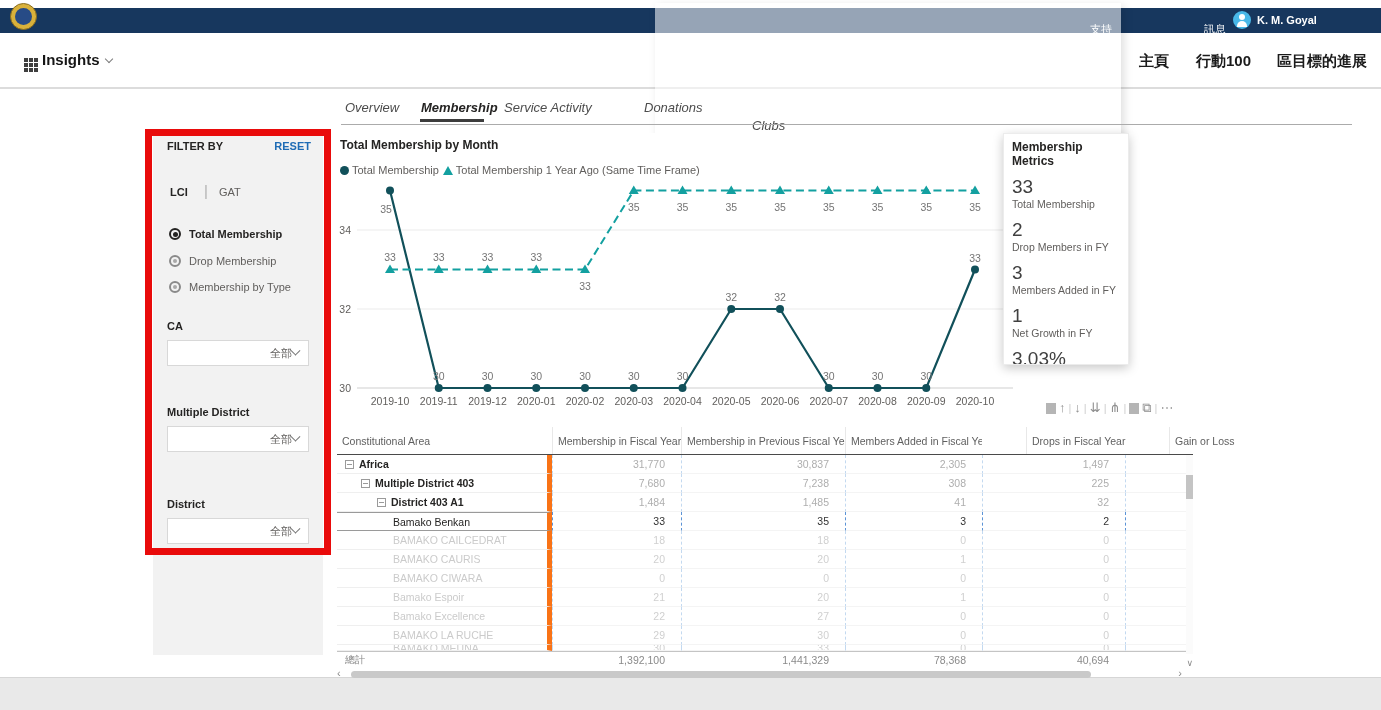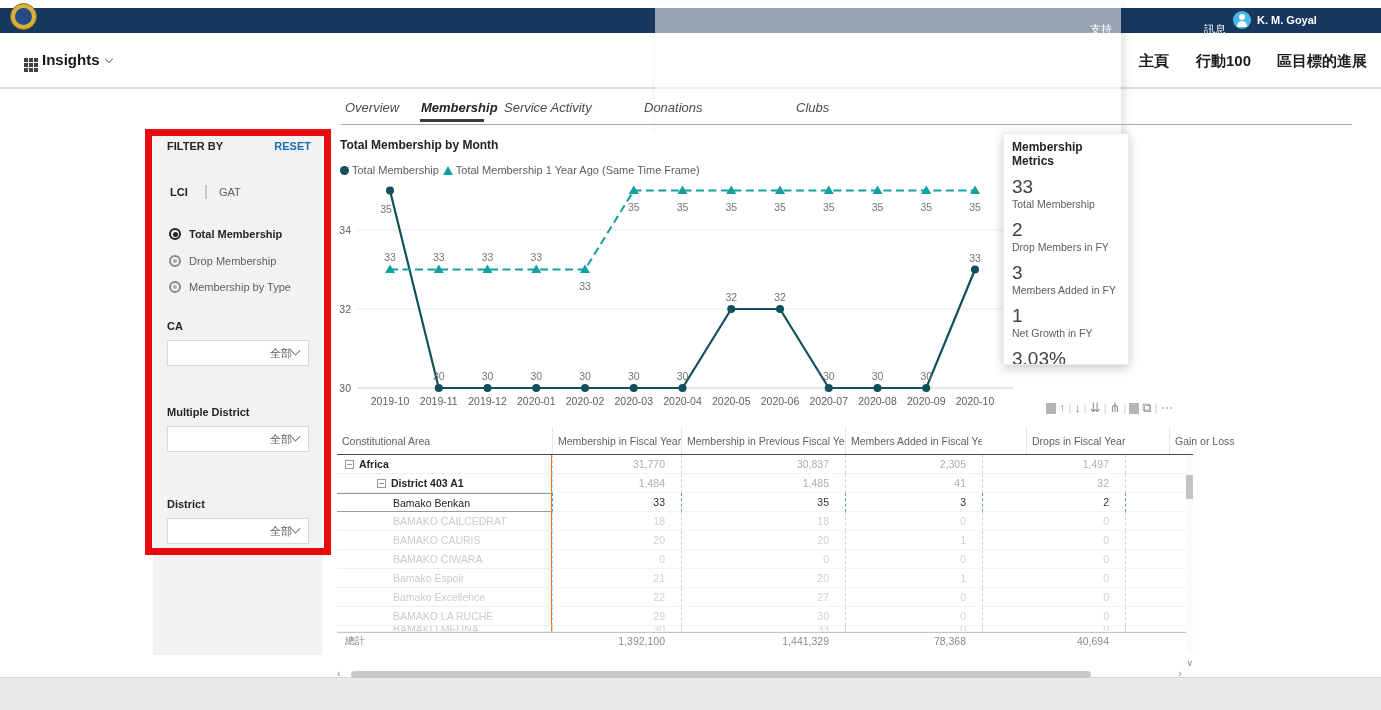--- a/index.html
+++ b/index.html
@@ -27,21 +27,21 @@
   .app-title { font-size:15px; font-weight:bold; color:#161616; }
   .chev-app { width:6px; height:6px; border-right:1.5px solid #7c7c7c; border-bottom:1.5px solid #7c7c7c;
     transform:rotate(45deg); margin-left:6px; margin-top:-2px; }
   .nl { position:absolute; top:19px; font-size:15px; font-weight:600; color:#1b1b1b; cursor:pointer; }
   .nl0 { left:1139px; } .nl1 { left:1196px; } .nl2 { left:1277px; }
   .hdr-divider { position:absolute; left:0; top:87px; width:1381px; height:2px; background:#dcdcdc; z-index:1; }
 
   
   .tab { position:absolute; top:100px; font-size:13px; color:#4c4c4c; z-index:45; cursor:pointer;font-style:italic; }
   .tab.active { font-weight:bold; color:#252423; }
-  .tab0{left:345px;} .tab1{left:421px;} .tab2{left:504px;} .tab3{left:644px;} .tab4{left:796px;}
+  .tab0{left:345px;} .tab1{left:421px;} .tab2{left:504px;} .tab3{left:644px;} .tab4{left:752px;margin-top:18px;}
   .tab-underline { position:absolute; left:420px; top:119px; width:64px; height:3px; background:#3d3d3d; z-index:45; }
   .tabs-line { position:absolute; left:341px; top:124px; width:1011px; height:1px; background:#ababab; z-index:45; }
 
   
   .overlay { position:absolute; left:655px; top:3px; width:466px; height:265px;
     background:rgba(255,255,255,0.55); z-index:40; box-shadow:3px 3px 9px rgba(0,0,0,0.13); }
 
   
   .filter-panel { position:absolute; left:153px; top:130px; width:170px; height:525px; background:#f2f2f2; z-index:10; }
   .fp-title { position:absolute; left:14px; top:10px; font-size:11px; font-weight:bold; color:#252423; }
@@ -97,21 +97,21 @@
   .vt-icon { cursor:pointer; line-height:14px; }
 
   
   .table { position:absolute; left:337px; top:427px; width:856px; height:241px; background:#fff; z-index:45; }
   .trow { display:flex; height:19px; position:relative; cursor:pointer; }
   .thead { height:28px; border-bottom:1px solid #4a4a4a; cursor:default; }
   .hcell { font-size:10.5px; color:#5f5f5f; display:flex; align-items:center; padding:0 5px;
     border-left:1px solid #e8e8e8; overflow:hidden; white-space:nowrap; flex:none; }
   .hcell:first-child { border-left:none; }
   .cell-name { font-size:10.5px; color:#252423; display:flex; align-items:center; gap:5px; flex:none;
-    border-bottom:1px solid #efefef; border-right:1px solid #f97316; overflow:hidden; white-space:nowrap; }
+    border-bottom:1px solid #efefef; border-right:5px solid #f97316; overflow:hidden; white-space:nowrap; }
   .val { font-size:10.5px; display:flex; align-items:center; justify-content:flex-end; padding-right:16px; flex:none;
     border-bottom:1px solid #f4f4f4; border-left:1px dashed #c3d9f0; overflow:hidden; }
   .dim .cell-name { font-weight:bold; }
   .dim .val { color:#aeaeae; }
   .selected .cell-name { border-top:1px solid #9a9a9a; border-bottom:1px solid #9a9a9a; }
   .selected .val { color:#333; border-left:1px dashed #5b93d6; }
   .faded .cell-name { color:#cbcbcb; }
   .faded .val { color:#d0d0d0; }
   .clipped { height:6px; overflow:hidden; }
   .expander { width:9px; height:9px; border:1px solid #9a9a9a; position:relative; flex:none; }
@@ -352,20 +352,31 @@
           <div class="expander"></div>
           <span>Africa</span>
         </div>
         <div class="val" style="width: 129px;">31,770</div>
         <div class="val" style="width: 164px;">30,837</div>
         <div class="val" style="width: 137px;">2,305</div>
         <div class="val" style="width: 143px;">1,497</div>
         <div class="val" style="width: 68px;"></div>
       </div>
       <div class="trow dim">
+        <div class="cell-name" style="width: 215px; padding-left: 24px;">
+          <div class="expander"></div>
+          <span>Multiple District 403</span>
+        </div>
+        <div class="val" style="width: 129px;">7,680</div>
+        <div class="val" style="width: 164px;">7,238</div>
+        <div class="val" style="width: 137px;">308</div>
+        <div class="val" style="width: 143px;">225</div>
+        <div class="val" style="width: 68px;"></div>
+      </div>
+      <div class="trow dim">
         <div class="cell-name" style="width: 215px; padding-left: 40px;">
           <div class="expander"></div>
           <span>District 403 A1</span>
         </div>
         <div class="val" style="width: 129px;">1,484</div>
         <div class="val" style="width: 164px;">1,485</div>
         <div class="val" style="width: 137px;">41</div>
         <div class="val" style="width: 143px;">32</div>
         <div class="val" style="width: 68px;"></div>
       </div>

